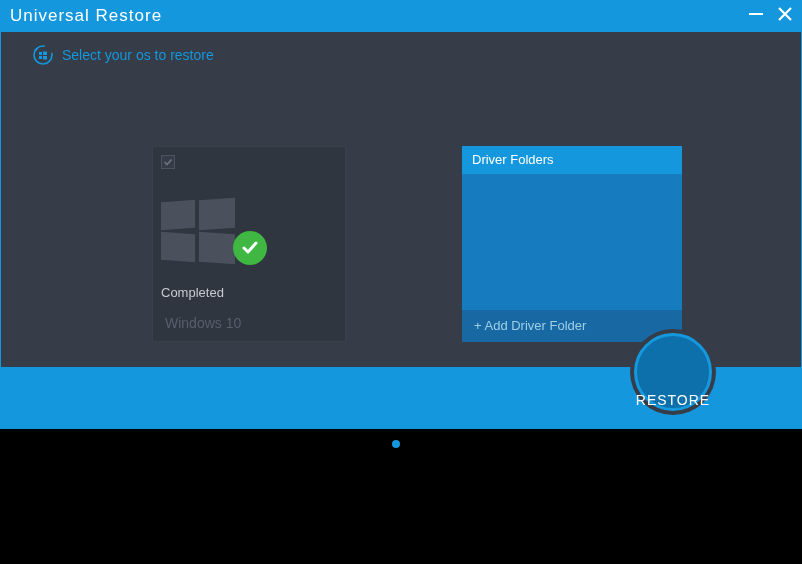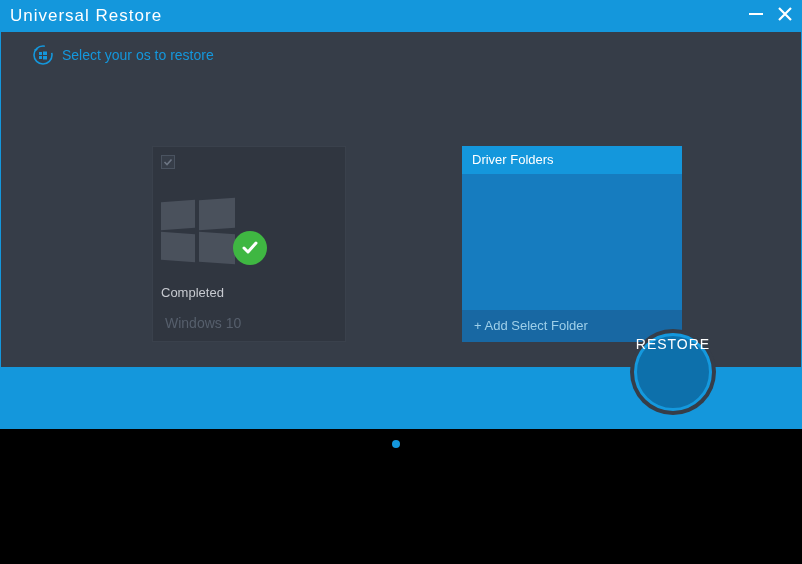--- a/index.html
+++ b/index.html
@@ -173,21 +173,21 @@
       bottom: 18px;
       width: 78px;
       height: 78px;
       border-radius: 50%;
       background: #0d70ab;
       border: 3px solid #1499de;
       color: #fff;
       font-size: 14px;
       letter-spacing: 1px;
       display: flex;
-      align-items: flex-start;
+      align-items: flex-end;
       justify-content: center;
       cursor: pointer;
       box-shadow: 0 0 0 4px #363d48;
     }
 
     .border-outer { position: absolute; inset: 0; border: 1px solid #1497dc; pointer-events: none; }
   </style>
 </head>
 <body>
 
@@ -245,21 +245,21 @@
           </svg>
         </div>
         <div class="os-status">Completed</div>
       </div>
       <div class="os-name">Windows 10</div>
     </div>
 
     <div class="driver-panel">
       <div class="driver-header">Driver Folders</div>
       <div class="driver-body"></div>
-      <div class="driver-add">+ Add Select Folder</div>
+      <div class="driver-add">+ Add Driver Folder</div>
     </div>
 
   </div>
 
   <div class="pager">
     <div class="pager-dot"></div>
   </div>
 
   <div class="footer"></div>
 

